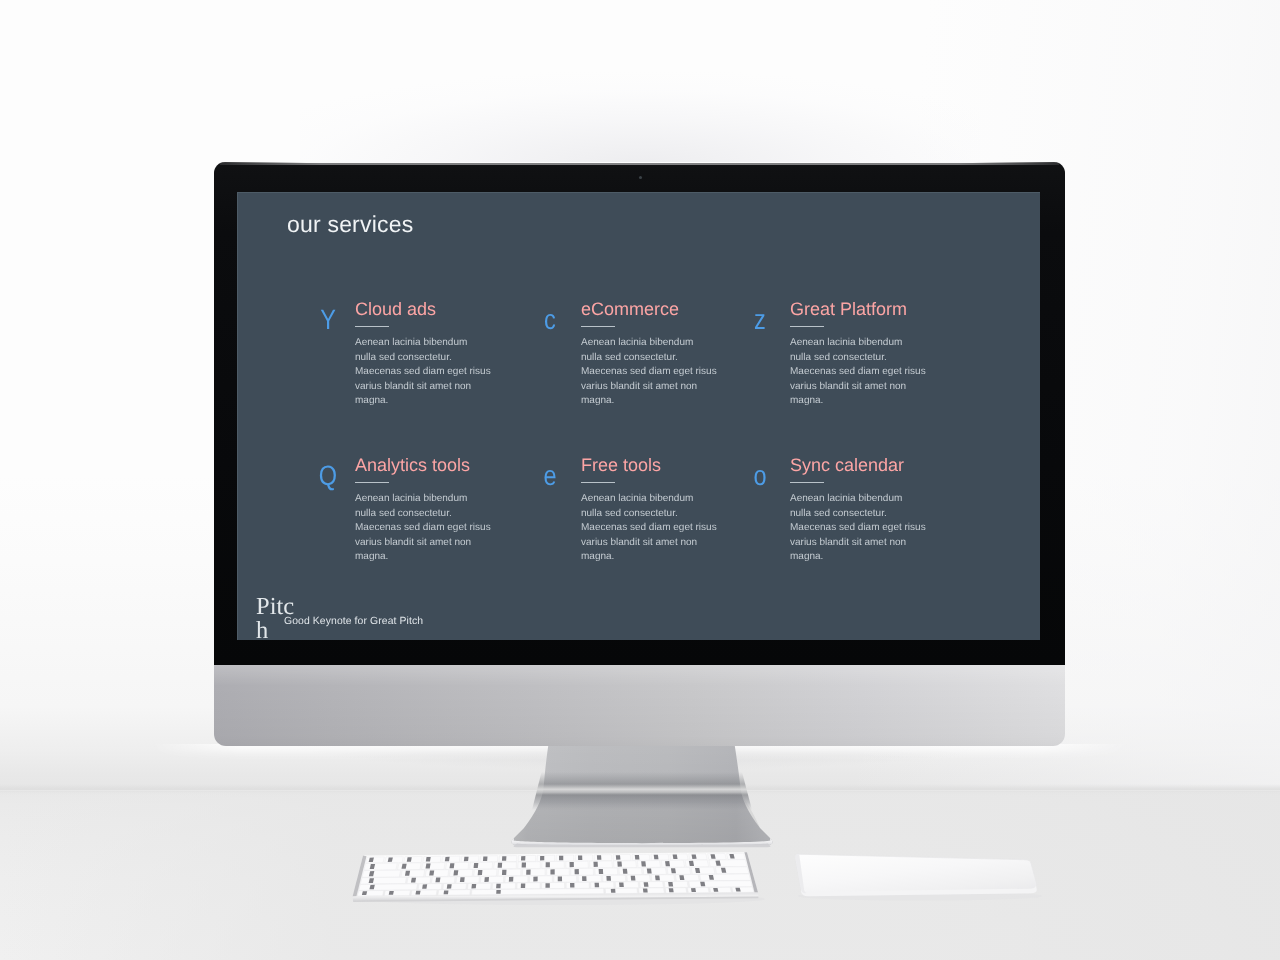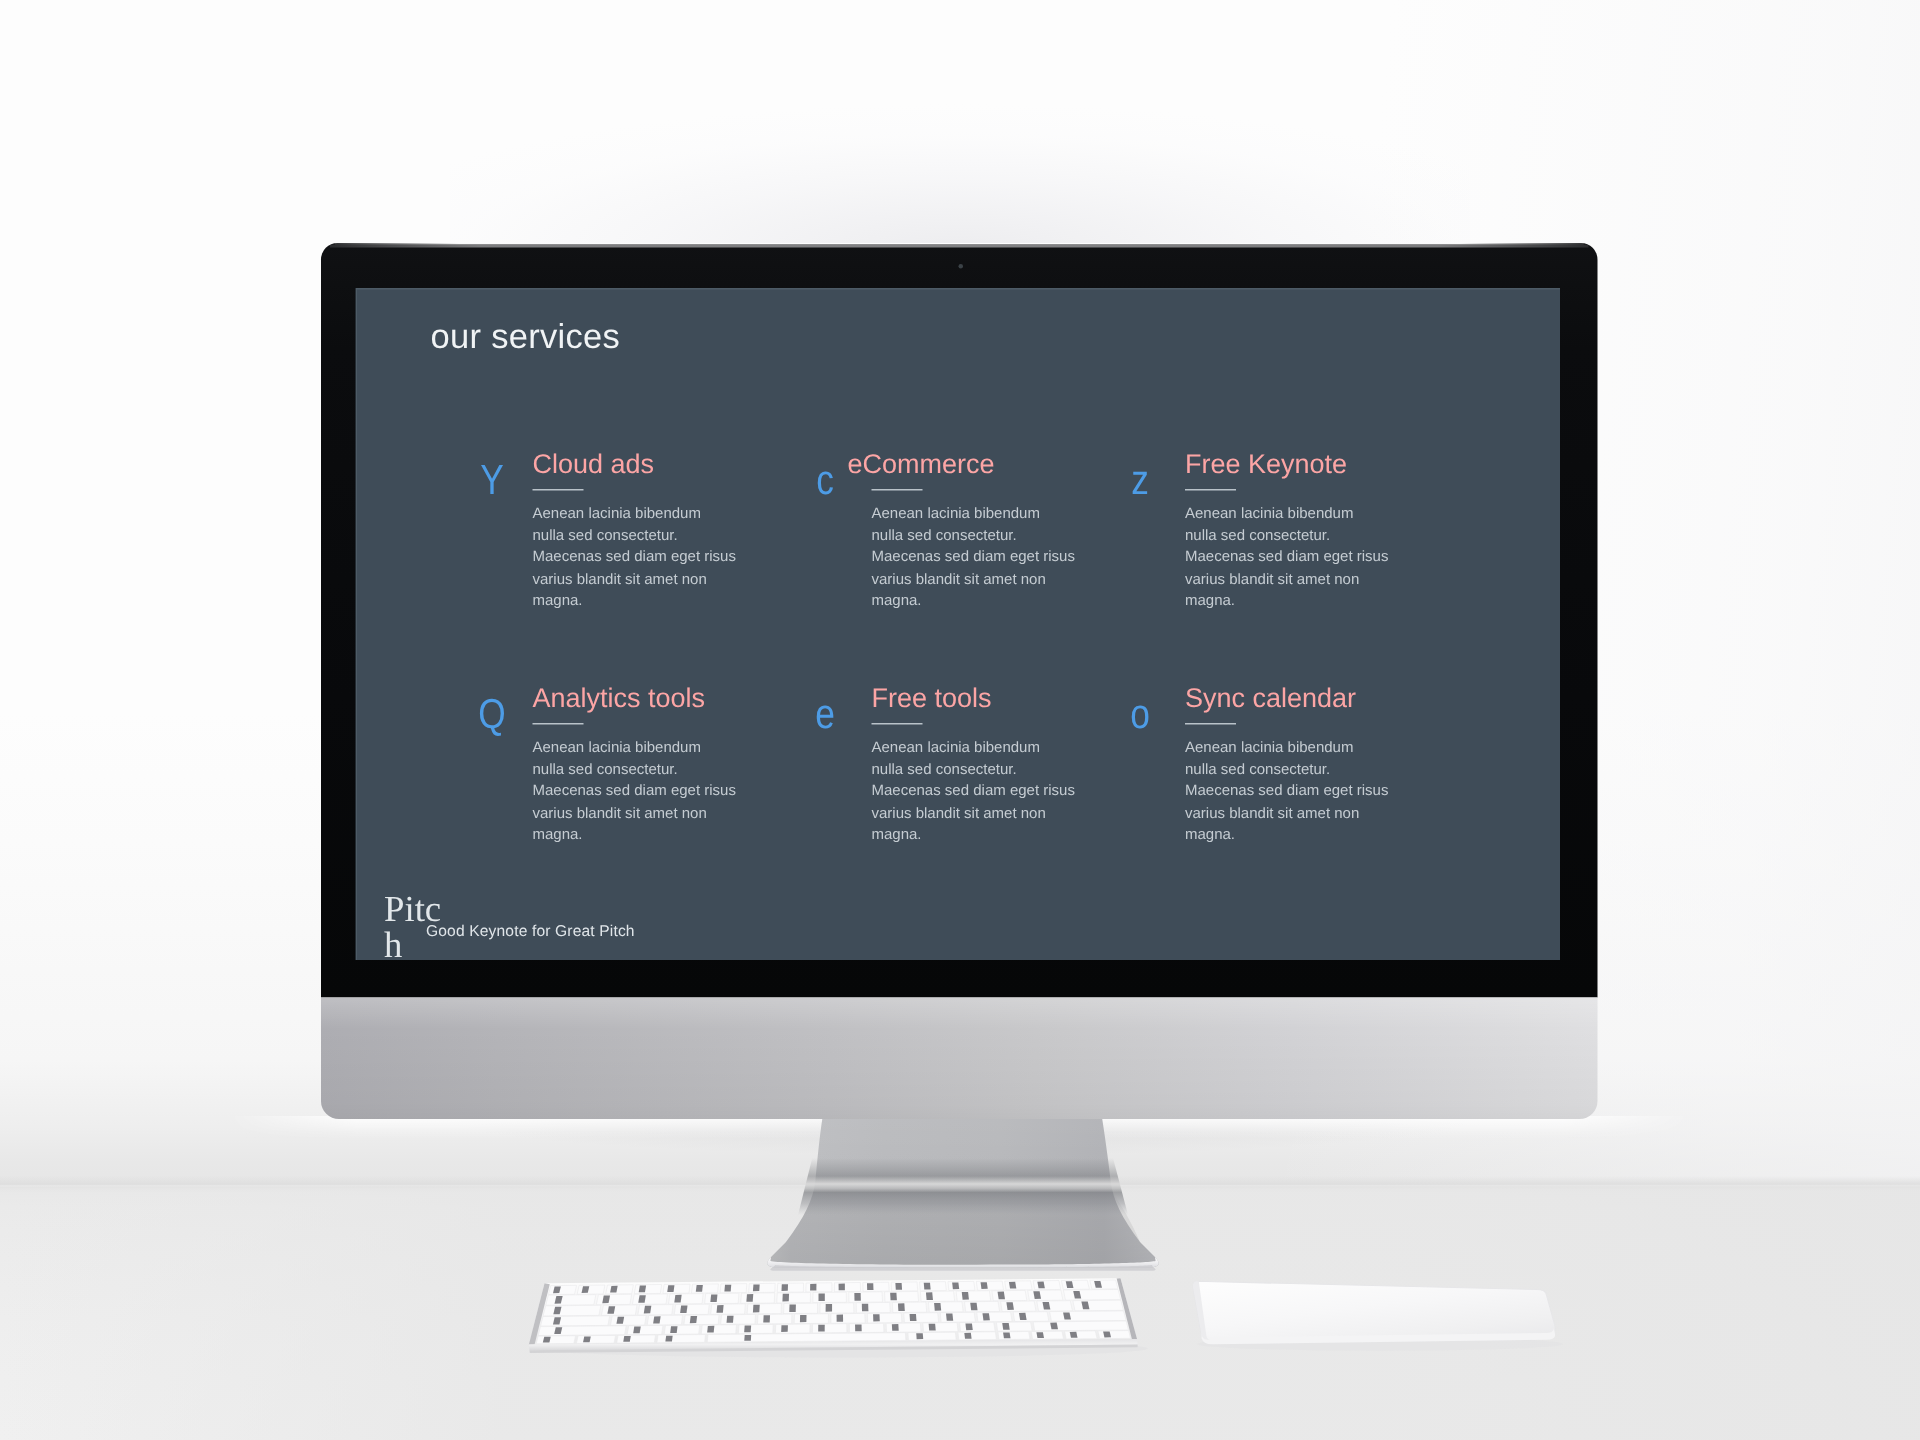--- a/index.html
+++ b/index.html
@@ -393,27 +393,27 @@
           <div class="slide-title">our services</div>
           <div id="cards">
               <div class="card" style="left: 0px; top: 105px;">
                 <div class="ico" style="left: 79px; top: 9px;">Y</div>
                 <div class="ttl" style="left: 118px;">Cloud ads</div>
                 <div class="rule" style="left: 118px; top: 29px;"></div>
                 <div class="body" style="left: 118px; top: 39px;">Aenean lacinia bibendum nulla sed consectetur. Maecenas sed diam eget risus varius blandit sit amet non magna.</div>
               </div>
               <div class="card" style="left: 0px; top: 105px;">
                 <div class="ico" style="left: 301px; top: 9px;">c</div>
-                <div class="ttl" style="left: 328px;">eCommerce</div>
+                <div class="ttl" style="left: 344px;">eCommerce</div>
                 <div class="rule" style="left: 344px; top: 29px;"></div>
                 <div class="body" style="left: 344px; top: 39px;">Aenean lacinia bibendum nulla sed consectetur. Maecenas sed diam eget risus varius blandit sit amet non magna.</div>
               </div>
               <div class="card" style="left: 0px; top: 105px;">
                 <div class="ico" style="left: 511px; top: 9px;">z</div>
-                <div class="ttl" style="left: 553px;">Free Keynote</div>
+                <div class="ttl" style="left: 553px;">Great Platform</div>
                 <div class="rule" style="left: 553px; top: 29px;"></div>
                 <div class="body" style="left: 553px; top: 39px;">Aenean lacinia bibendum nulla sed consectetur. Maecenas sed diam eget risus varius blandit sit amet non magna.</div>
               </div>
               <div class="card" style="left: 0px; top: 261px;">
                 <div class="ico" style="left: 79px; top: 9px;">Q</div>
                 <div class="ttl" style="left: 118px;">Analytics tools</div>
                 <div class="rule" style="left: 118px; top: 29px;"></div>
                 <div class="body" style="left: 118px; top: 39px;">Aenean lacinia bibendum nulla sed consectetur. Maecenas sed diam eget risus varius blandit sit amet non magna.</div>
               </div>
               <div class="card" style="left: 0px; top: 261px;">

